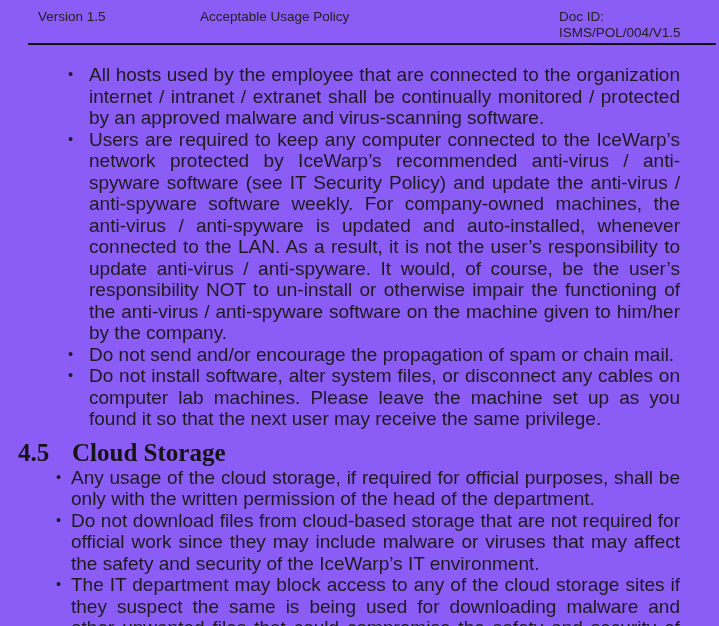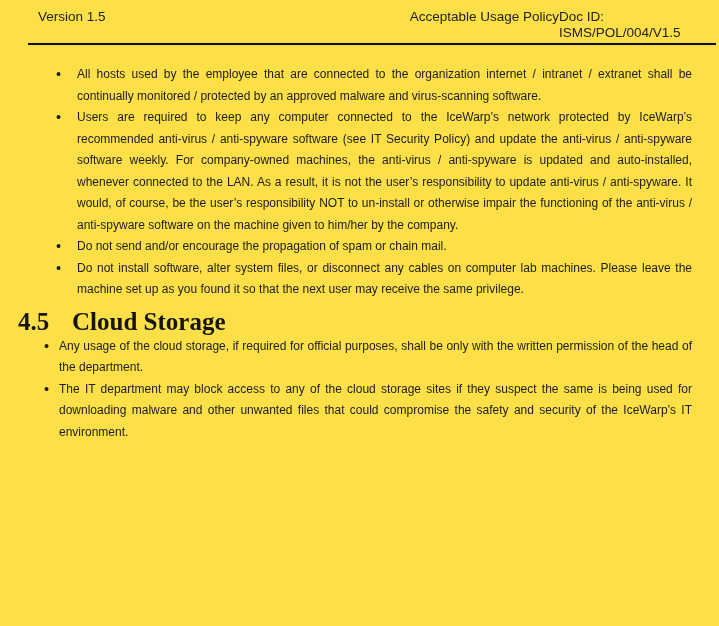--- a/index.html
+++ b/index.html
@@ -4,21 +4,21 @@
 <style>
   html, body {
     margin: 0;
     padding: 0;
     background: #ffffff;
   }
   .page {
     position: relative;
     width: 719px;
     height: 626px;
-    background: #fde047;
+    background: #8b5cf6;
     color: #1c1c1c;
     font-family: "Liberation Sans", sans-serif;
     overflow: hidden;
     box-sizing: border-box;
   }
   
   .doc-header {
     display: flex;
     align-items: flex-start;
     padding-top: 9px;
@@ -27,40 +27,40 @@
     color: #222222;
   }
   .h-left {
     width: 200px;
     box-sizing: border-box;
     padding-left: 38px;
     text-align: left;
   }
   .h-center {
     flex: 1;
-    text-align: right;
+    text-align: left;
   }
   .h-right {
     width: 160px;
   }
   .header-rule {
     border: none;
     border-top: 2px solid #0d0d0d;
     margin: 2px 3px 0 28px;
     height: 0;
   }
   
   .doc-body {
     padding-top: 0;
   }
   ul.bullets {
     list-style: none;
-    margin: 0;
+    margin: 12px;
     padding: 0;
-    font-size: 12px;
+    font-size: 19px;
     line-height: 21.5px;
     text-align: justify;
   }
   ul.bullets.lvl1 {
     margin-top: 19px;
     padding-left: 56px;
     padding-right: 27px;
   }
   ul.bullets.lvl1 > li {
     position: relative;
@@ -119,17 +119,18 @@
         <li>Do not send and/or encourage the propagation of spam or chain mail.</li>
         <li>Do not install software, alter system files, or disconnect any cables on computer lab machines. Please leave the machine set up as you found it so that the next user may receive the same privilege.</li>
       </ul>
 
     <h2 class="section-heading">
       <span class="sec-num">4.5</span><span class="sec-title">Cloud Storage</span>
     </h2>
 
     <ul class="bullets lvl2">
         <li>Any usage of the cloud storage, if required for official purposes, shall be only with the written permission of the head of the department.</li>
+        <li>Do not download files from cloud-based storage that are not required for official work since they may include malware or viruses that may affect the safety and security of the IceWarp’s IT environment.</li>
         <li>The IT department may block access to any of the cloud storage sites if they suspect the same is being used for downloading malware and other unwanted files that could compromise the safety and security of the IceWarp’s IT environment.</li>
       </ul>
 
   </main>
 </div>
 
 </body></html>

